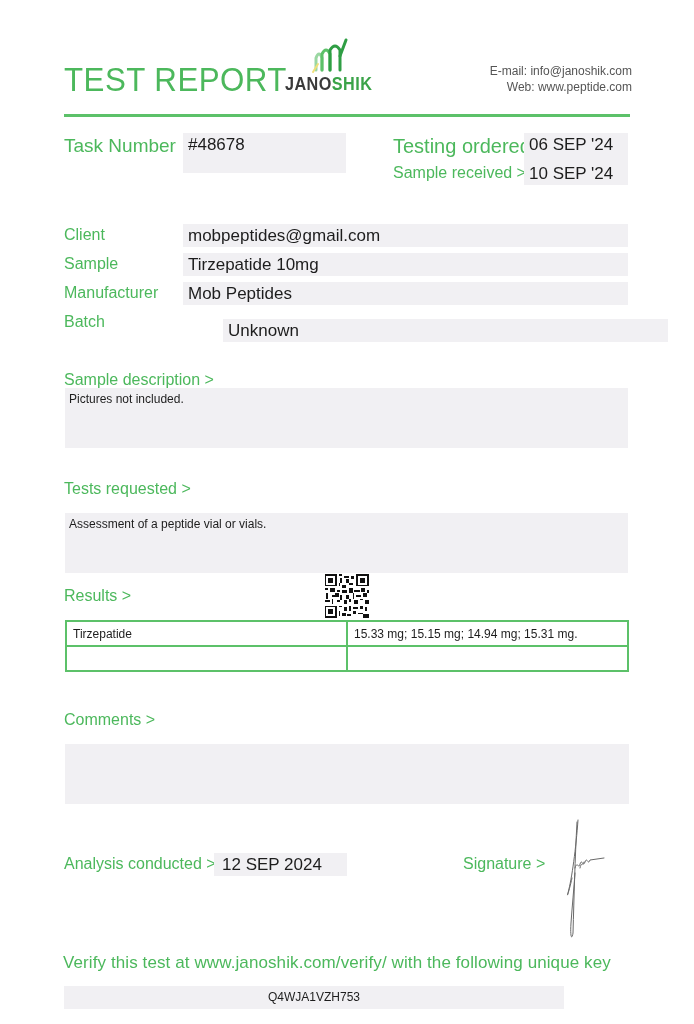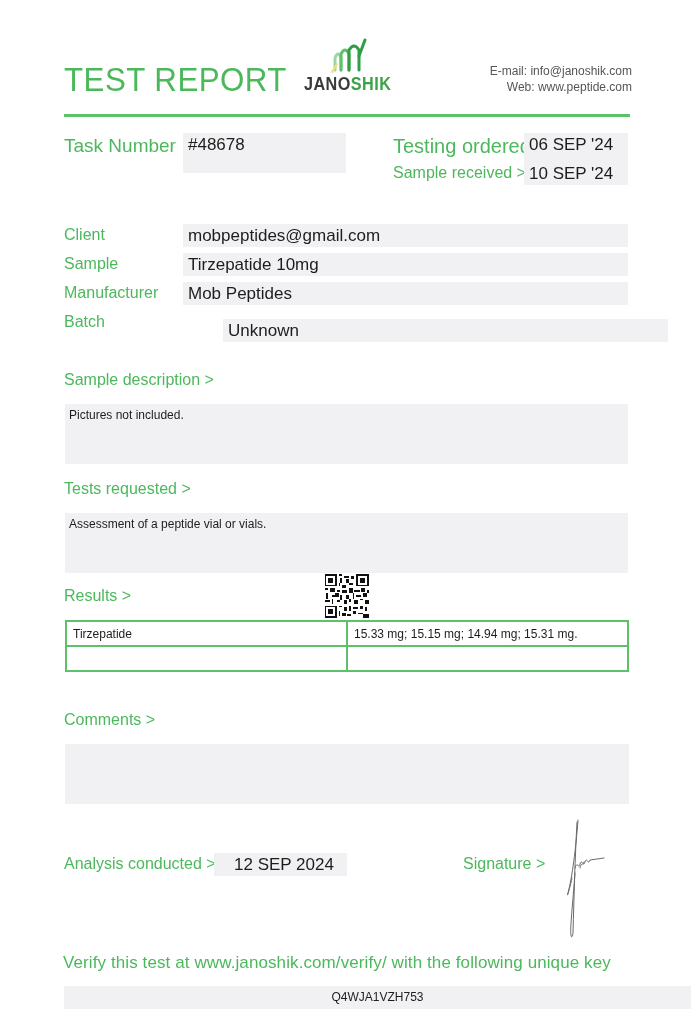--- a/index.html
+++ b/index.html
@@ -2,21 +2,21 @@
 <html><head>
   <meta charset="utf-8">
   <style>
     * { margin: 0; padding: 0; box-sizing: border-box; }
     html, body { width: 694px; height: 1024px; background: #ffffff; overflow: hidden; }
     body { position: relative; font-family: "DejaVu Sans", "Liberation Sans", sans-serif; }
     .abs { position: absolute; }
     .field-bg { background: #f1f0f3; }
 
     .title { left: 64px; top: 60px; font-size: 34px; letter-spacing: 0.5px; font-family: "Liberation Sans", sans-serif; color: #4cb85c; transform: scaleX(0.92); transform-origin: left top; }
-    .logo { left: 302px; top: 36px; width: 100px; height: 60px; text-decoration: underline; }
+    .logo { left: 283px; top: 36px; width: 100px; height: 60px; text-decoration: underline; }
     .logo-text { position: absolute; left: 2px; top: 38px; font-size: 18px; font-weight: bold; letter-spacing: 0.5px; font-family: "Liberation Sans", sans-serif; transform: scaleX(0.9); transform-origin: left top; }
     .logo-text .a { color: #3a3a3a; }
     .logo-text .b { color: #3aa348; }
     .contact { right: 62px; top: 63px; text-align: right; font-size: 12px; line-height: 16px; color: #555; font-family: "Liberation Sans", sans-serif; }
     .hr { left: 64px; top: 114px; width: 566px; height: 3px; background: #5cc169; }
 
     .lbl { font-family: "Liberation Sans", sans-serif; color: #4cb85c; }
     .val { font-family: "Liberation Sans", sans-serif; color: #1d1d1d; }
 
     .task-lbl { left: 64px; top: 135px; font-size: 19px; }
@@ -34,26 +34,26 @@
 
     .qr { left: 324px; top: 574px; width: 45px; height: 44px; }
 
     table.results { position: absolute; left: 65px; top: 620px; width: 564px; border-collapse: collapse; font-family: "Liberation Sans", sans-serif; font-size: 12px; color: #1d1d1d; }
     table.results td { border: 2px solid #5cc169; height: 25px; padding: 0 6px; }
     table.results td.c1 { width: 281px; }
 
     .comments-box { left: 65px; top: 744px; width: 564px; height: 60px; }
 
     .analysis-lbl { left: 64px; top: 855px; font-size: 16px; }
-    .analysis-val { left: 214px; top: 853px; width: 133px; height: 23px; font-size: 17px; padding-left: 20px; line-height: 23px; }
+    .analysis-val { left: 214px; top: 853px; width: 133px; height: 23px; font-size: 17px; padding-left: 8px; line-height: 23px; }
     .sig-lbl { left: 463px; top: 855px; font-size: 16px; }
     .sig { left: 558px; top: 818px; width: 55px; height: 125px; }
 
     .verify { left: 63px; top: 953px; font-size: 17px; font-family: "Liberation Sans", sans-serif; color: #4cb85c; letter-spacing: 0.1px; }
-    .key { left: 64px; top: 986px; width: 627px; height: 23px; text-align: center; font-size: 12px; line-height: 23px; font-family: "Liberation Sans", sans-serif; color: #1d1d1d; }
+    .key { left: 64px; top: 986px; width: 500px; height: 23px; text-align: center; font-size: 12px; line-height: 23px; font-family: "Liberation Sans", sans-serif; color: #1d1d1d; }
   </style>
 </head>
 <body>
 
 <div class="abs title">TEST REPORT</div>
 
 <div class="abs logo">
   <svg width="100" height="40" viewBox="0 0 100 40" style="position:absolute;left:0;top:0;">
     <g fill="none" stroke-linecap="round" stroke-linejoin="round">
       <path d="M33 34 L33 22 Q36 14 39 22 L39 34" stroke="#9ad7a2" stroke-width="3"></path>
@@ -88,21 +88,21 @@
 <div class="abs lbl info-lbl" style="top:255px;">Sample</div>
 <div class="abs val field-bg info-val" style="top:253px;">Tirzepatide 10mg</div>
 
 <div class="abs lbl info-lbl" style="top:284px;">Manufacturer</div>
 <div class="abs val field-bg info-val" style="top:282px;">Mob Peptides</div>
 
 <div class="abs lbl info-lbl" style="top:313px;">Batch</div>
 <div class="abs val field-bg info-val" style="top:319px;margin-left:40px;">Unknown</div>
 
 <div class="abs lbl sec-head" style="top:371px;">Sample description &gt;</div>
-<div class="abs field-bg textbox" style="top:404px;">Pictures not included.</div>
+<div class="abs field-bg textbox" style="top:388px;">Pictures not included.</div>
 
 <div class="abs lbl sec-head" style="top:480px;">Tests requested &gt;</div>
 <div class="abs field-bg textbox" style="top:513px;">Assessment of a peptide vial or vials.</div>
 
 <div class="abs lbl sec-head" style="top:587px;">Results &gt;</div>
 
 <svg class="abs qr" viewBox="0 0 25 25" shape-rendering="crispEdges">
   <rect width="25" height="25" fill="#fff"></rect>
   <g fill="#111">
     <rect x="0" y="0" width="7" height="7"></rect>

